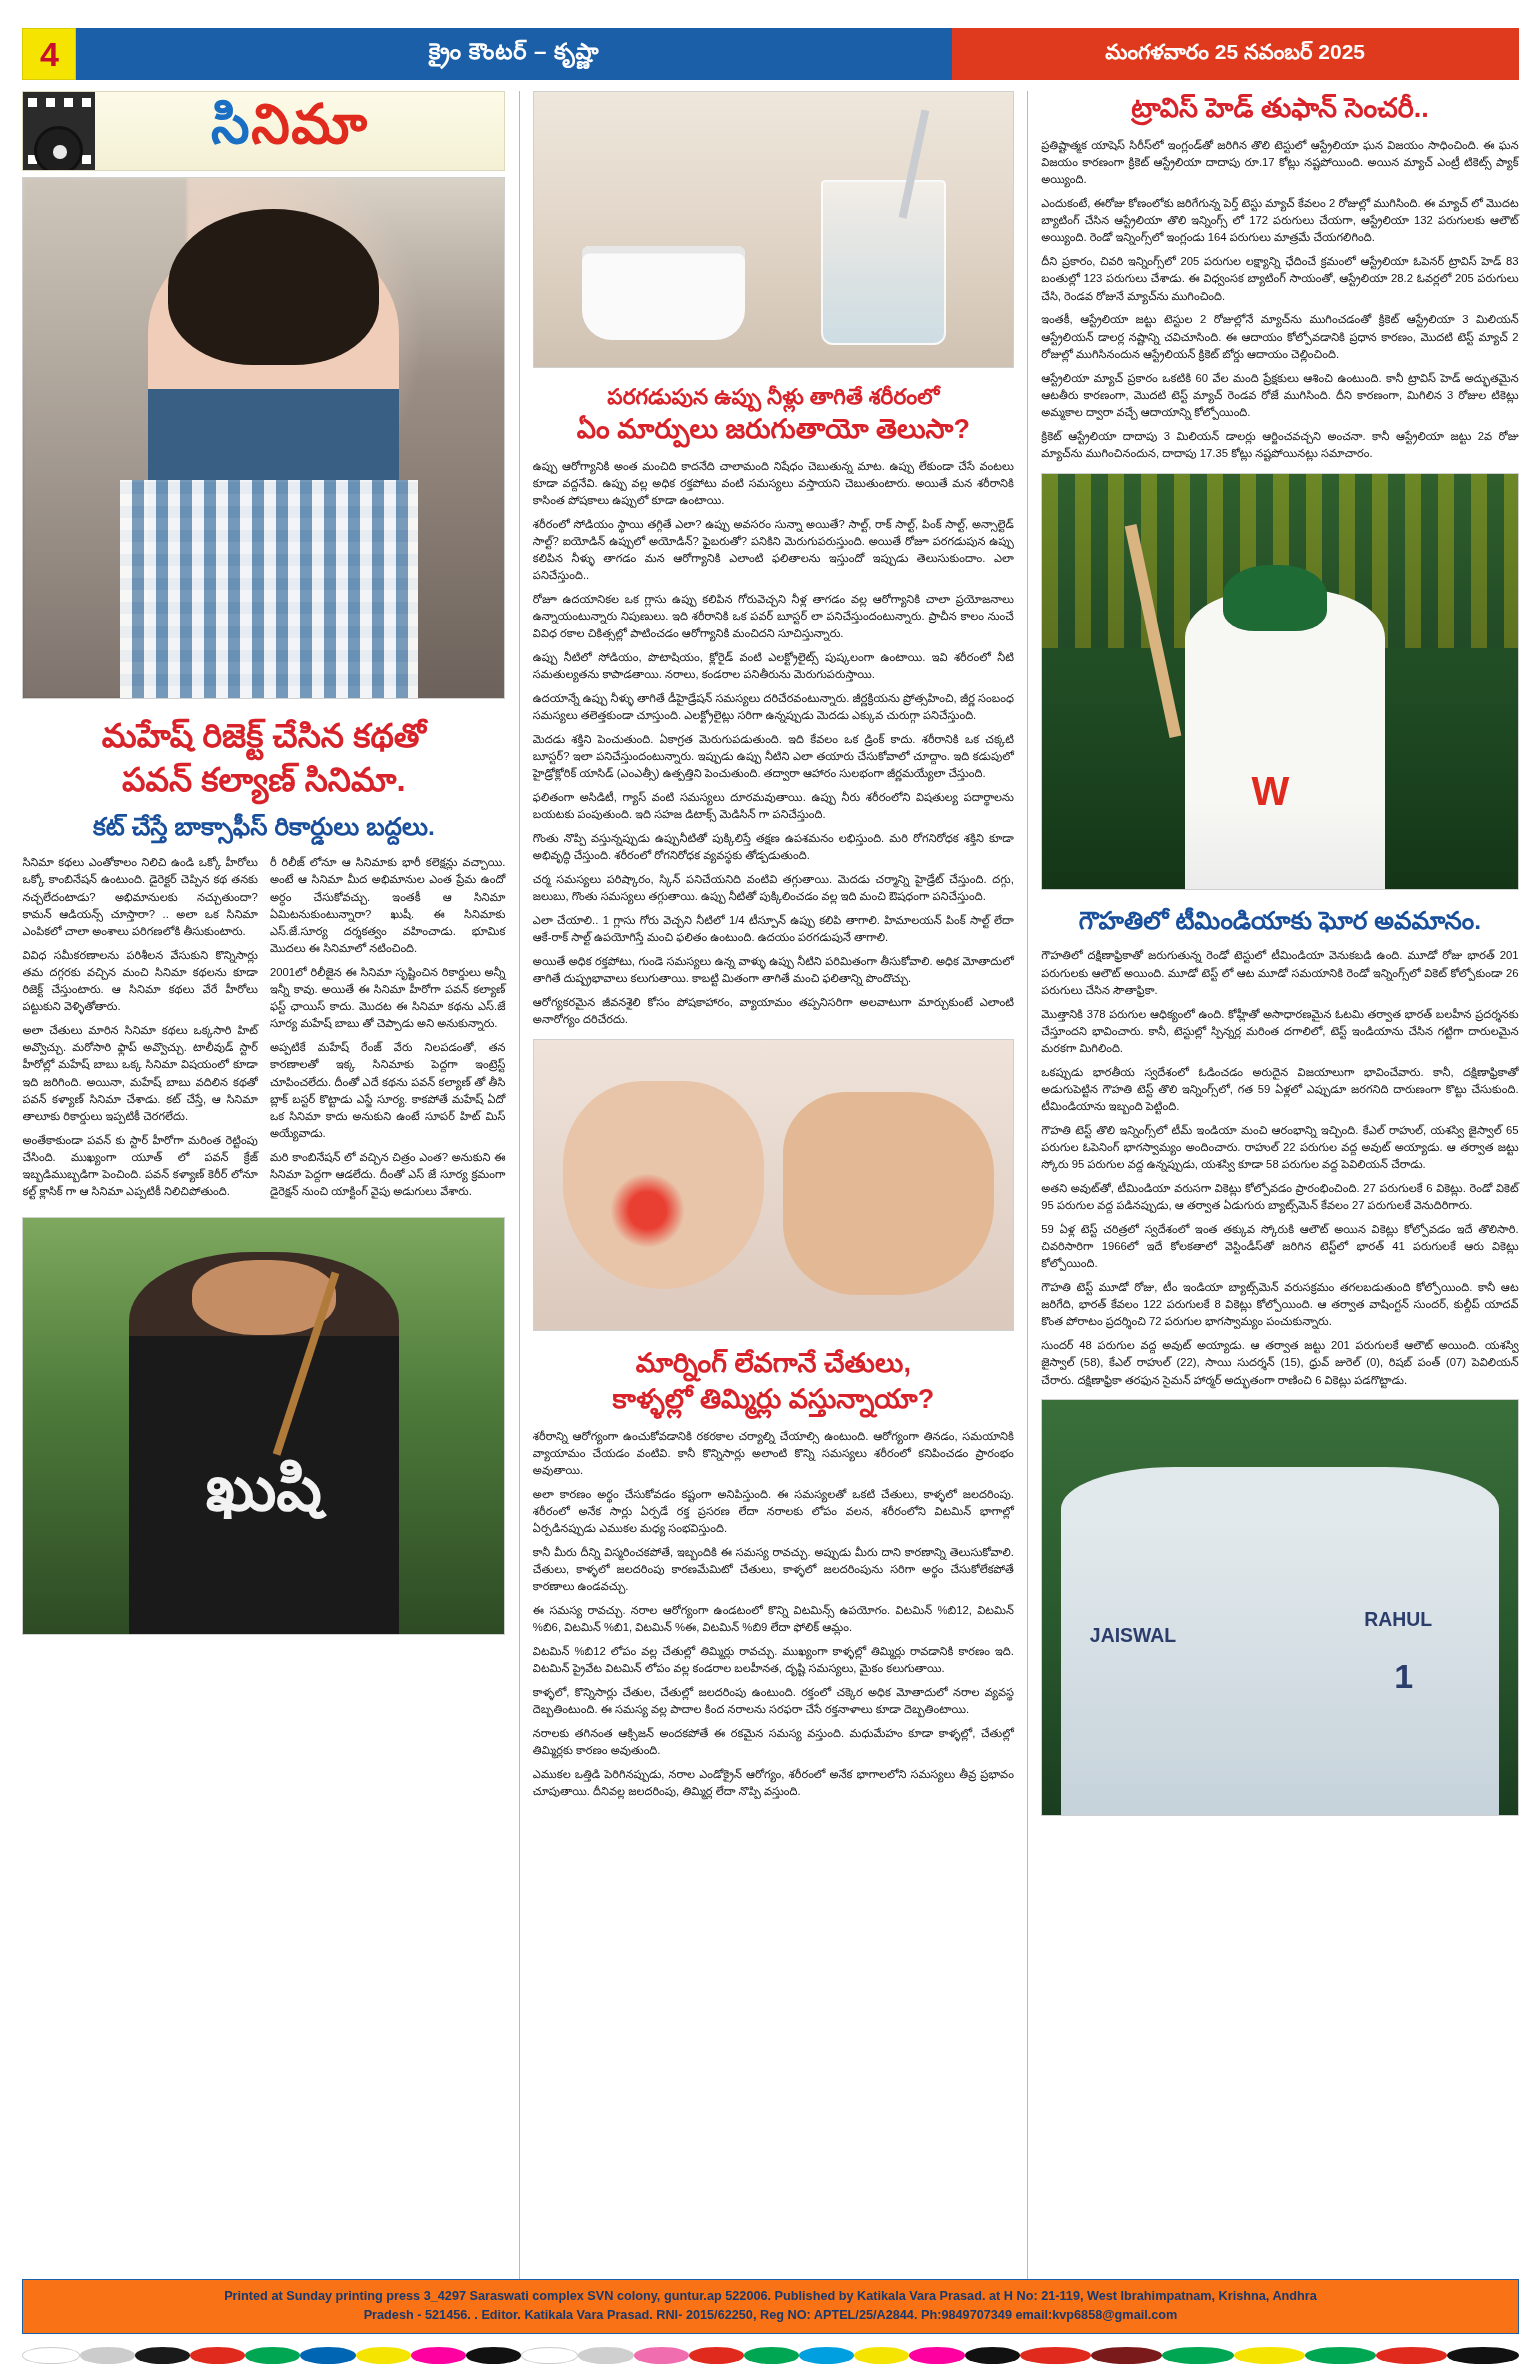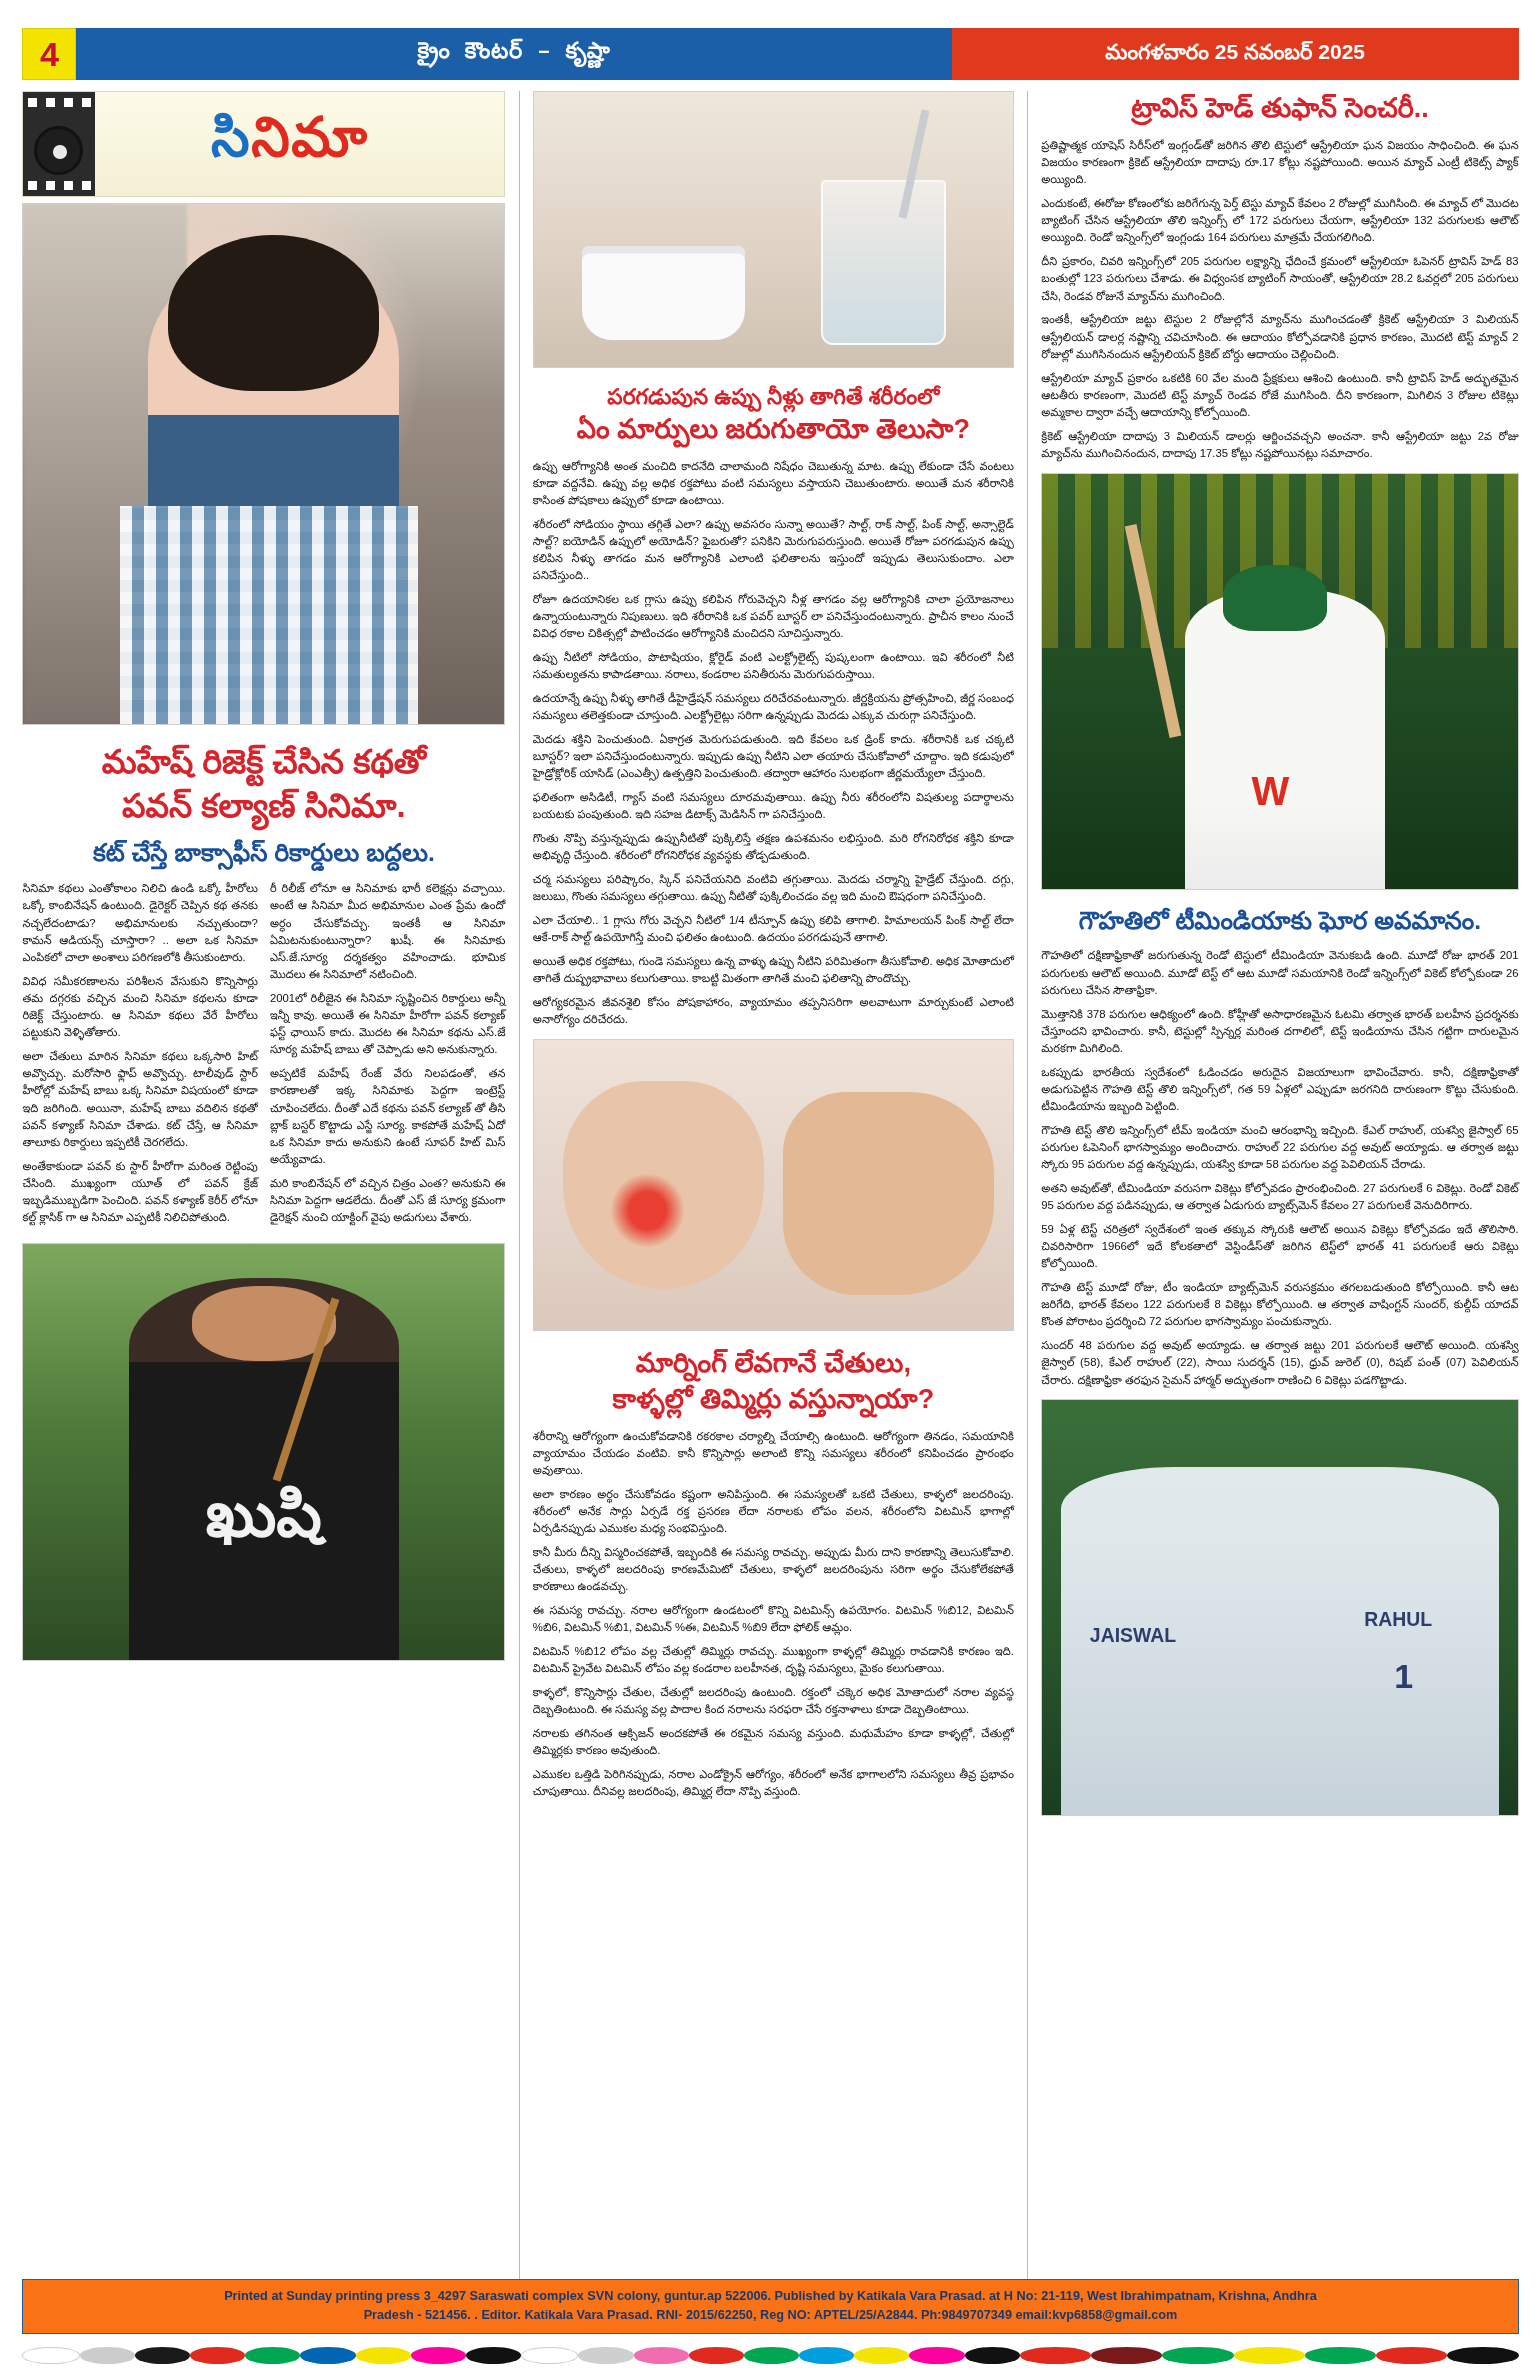--- a/index.html
+++ b/index.html
@@ -21,21 +21,21 @@
   }
   .page-num {
     width: 54px; background: #f5e400; color: #c8102e;
     font-size: 34px; font-weight: bold; display: flex;
     align-items: center; justify-content: center;
     border: 0.7px solid #d8cc00;
   }
   .masthead-mid {
     flex: 1; background: #1a5fa8; color: #ffffff;
     display: flex; align-items: center; justify-content: center;
-    font-size: 22.4px; font-weight: bold; letter-spacing: 0.7px; font-family: Liberation Mono, monospace;
+    font-size: 22.4px; font-weight: bold; letter-spacing: 0.7px;
   }
   .masthead-right {
     width: 567px; background: #e03a1e; color: #ffffff;
     display: flex; align-items: center; justify-content: center;
     font-size: 21px; font-weight: bold;
   }
 
   
   .sheet {
     position: absolute;
@@ -50,21 +50,21 @@
   .col-1 { width: 483px; }
   .col-2 { width: 481px; }
   .col-3 { flex: 1; }
 
   .vrule {
     width: 0.7px; background: #b9b9b9; align-self: stretch;
   }
 
   
   .cinema-logo {
-    height: 106px;
+    height: 80px;
     background: linear-gradient(180deg,#fdfbe8 0%, #f4f0d5 100%);
     border: 0.7px solid #ddd8bb;
     display: flex; align-items: center; justify-content: center;
     position: relative; overflow: hidden;
   }
   .filmstrip {
     position: absolute; left: 0; top: 0; bottom: 0; width: 72px;
     background: #2b2b2b;
   }
   .filmstrip:before, .filmstrip:after {

